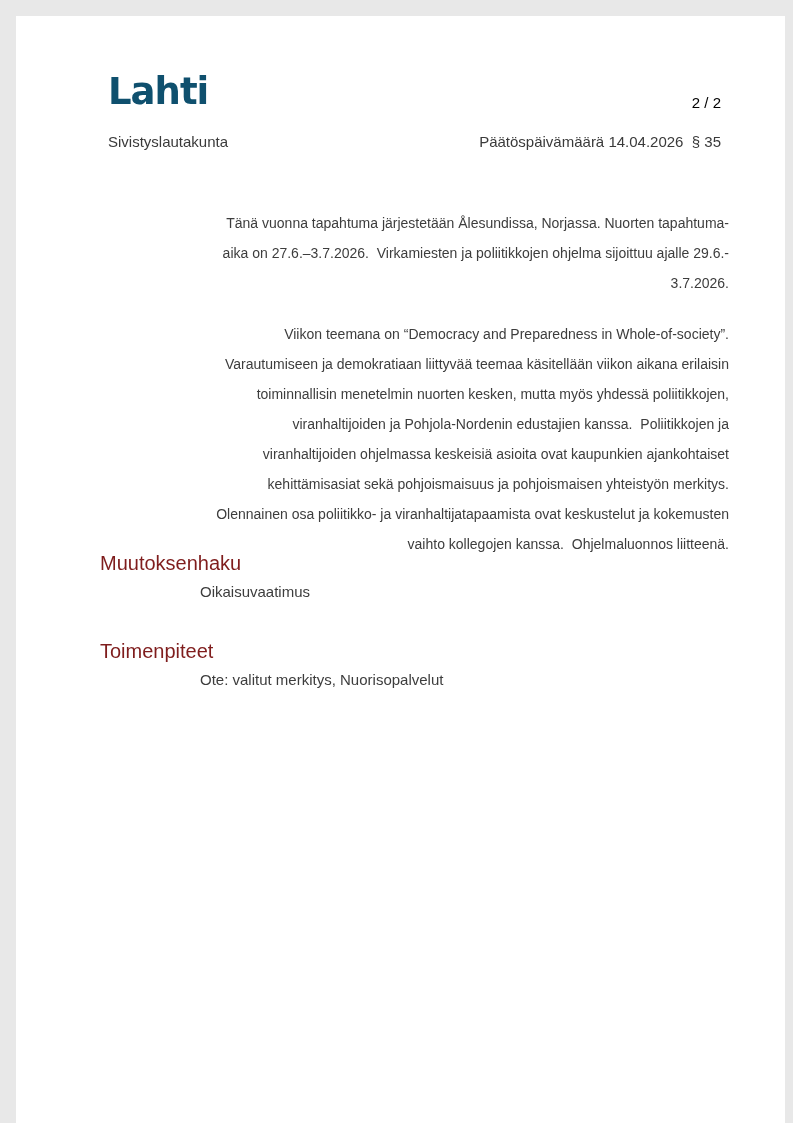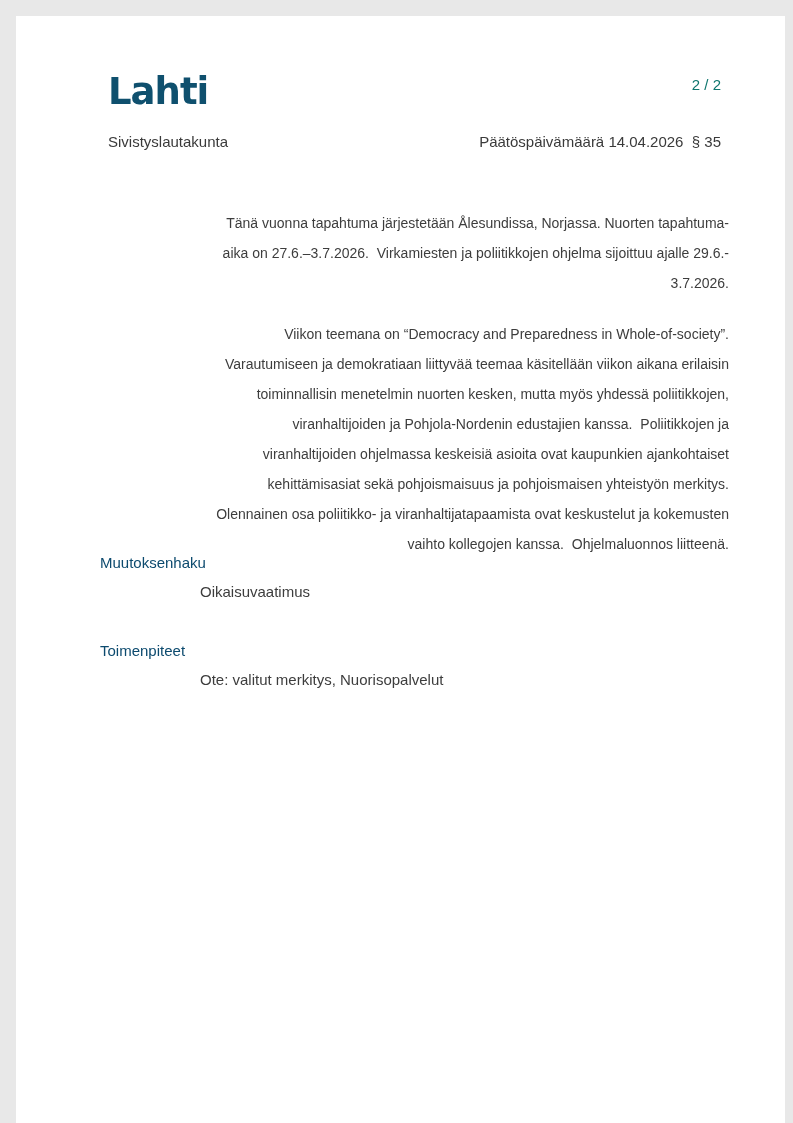--- a/index.html
+++ b/index.html
@@ -26,22 +26,22 @@
   .logo {
     font-size: 37px;
     font-weight: 700;
     letter-spacing: -1px;
     color: #0f506e;
     line-height: 40px;
     font-family: "DejaVu Sans", sans-serif;
   }
   .page-number {
     font-size: 15px;
-    color: #0f766e;
-    margin-top: 4px;
+    color: #000000;
+    margin-top: 22px;
     white-space: pre;
   }
   .header-row2 {
     position: absolute;
     top: 101px;
     left: 76px;
     right: 72px;
     display: flex;
     justify-content: space-between;
     font-size: 15px;
@@ -59,23 +59,23 @@
   }
   .body-text p {
     white-space: pre-wrap;
   }
   .body-text p + p {
     margin-top: 5px;
   }
   .section-heading {
     position: absolute;
     left: 76px;
-    font-size: 15px;
+    font-size: 20px;
     line-height: 22px;
-    color: #0c4a6e;
+    color: #7f1d1d;
   }
   .section-content {
     position: absolute;
     left: 176px;
     font-size: 15px;
     line-height: 22px;
     color: #3d3d3d;
   }
   .heading-muutoksenhaku { top: 528px; }
   .content-muutoksenhaku { top: 557px; }

